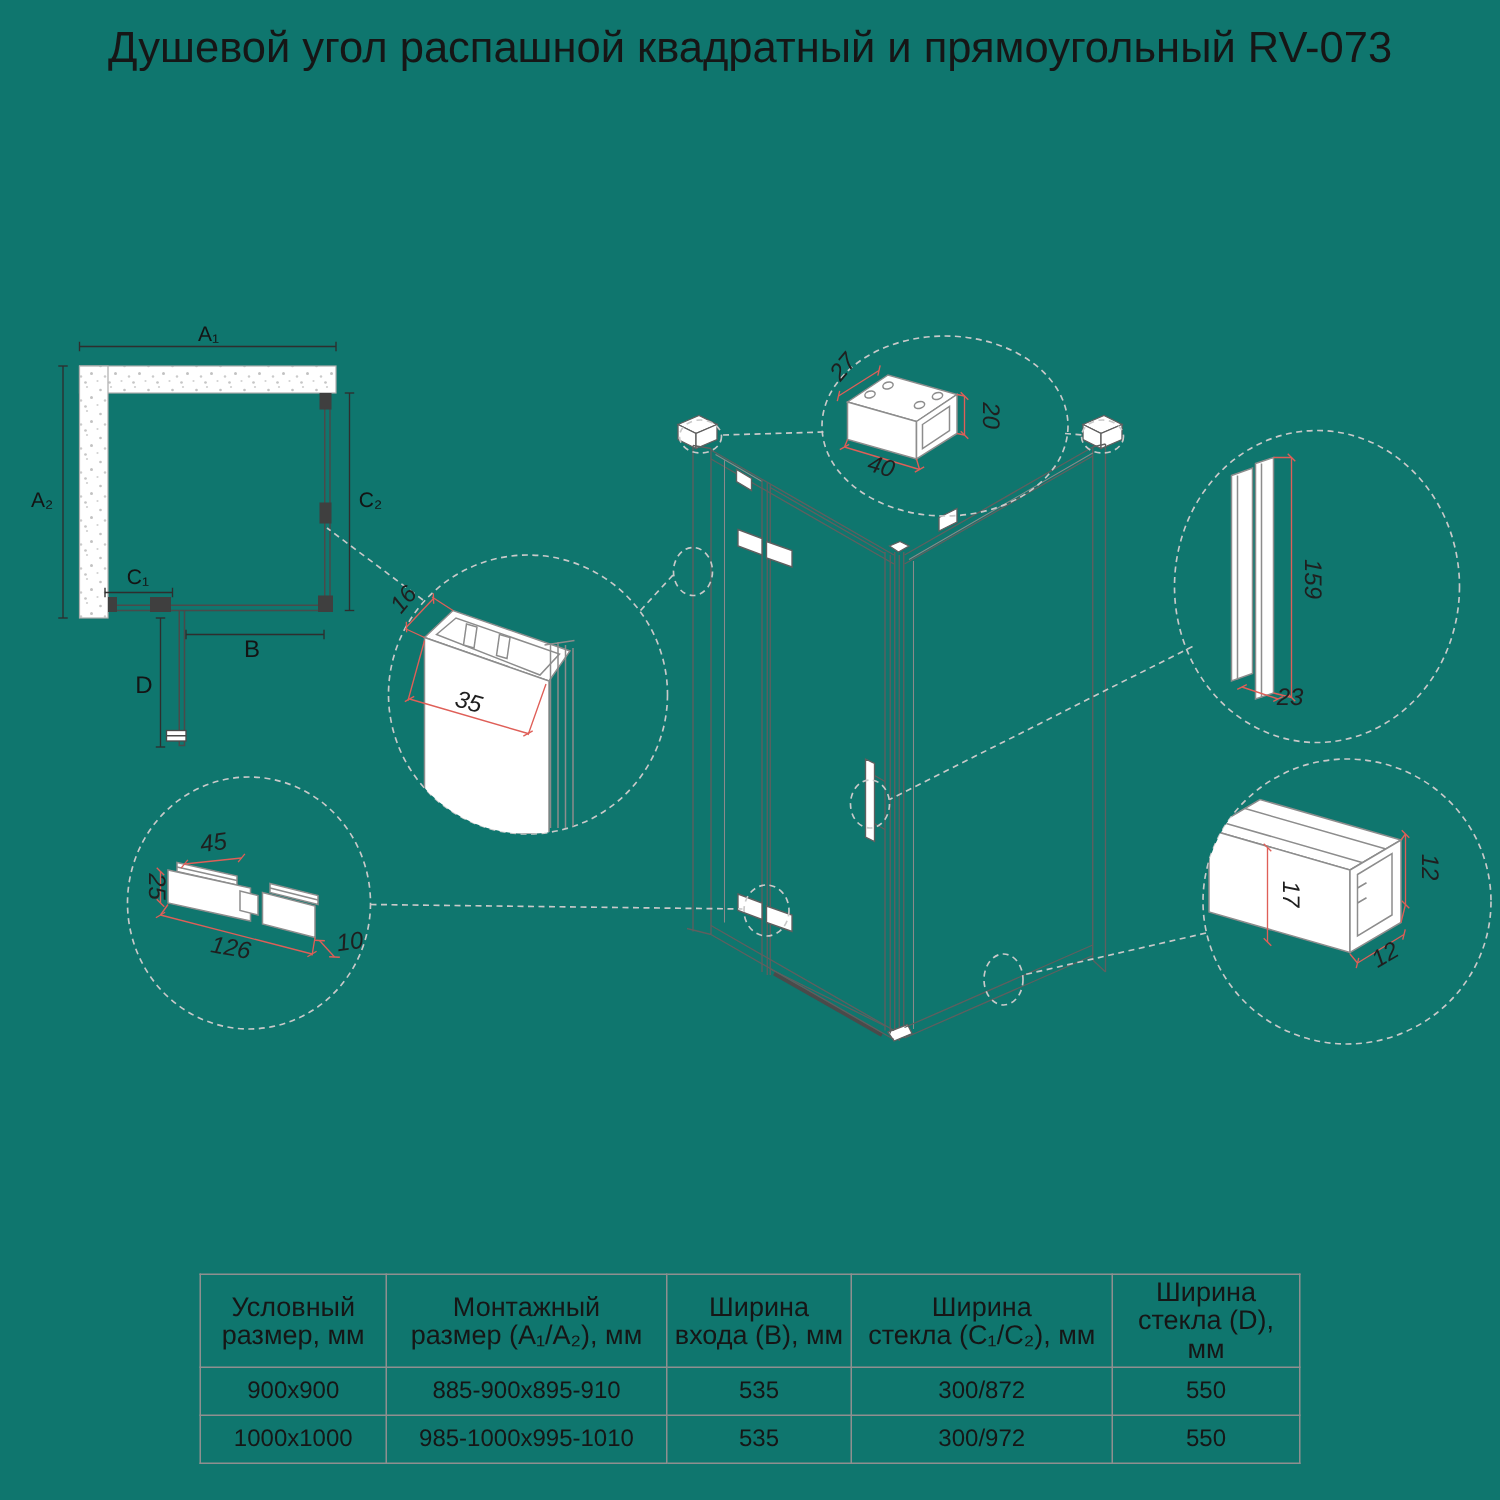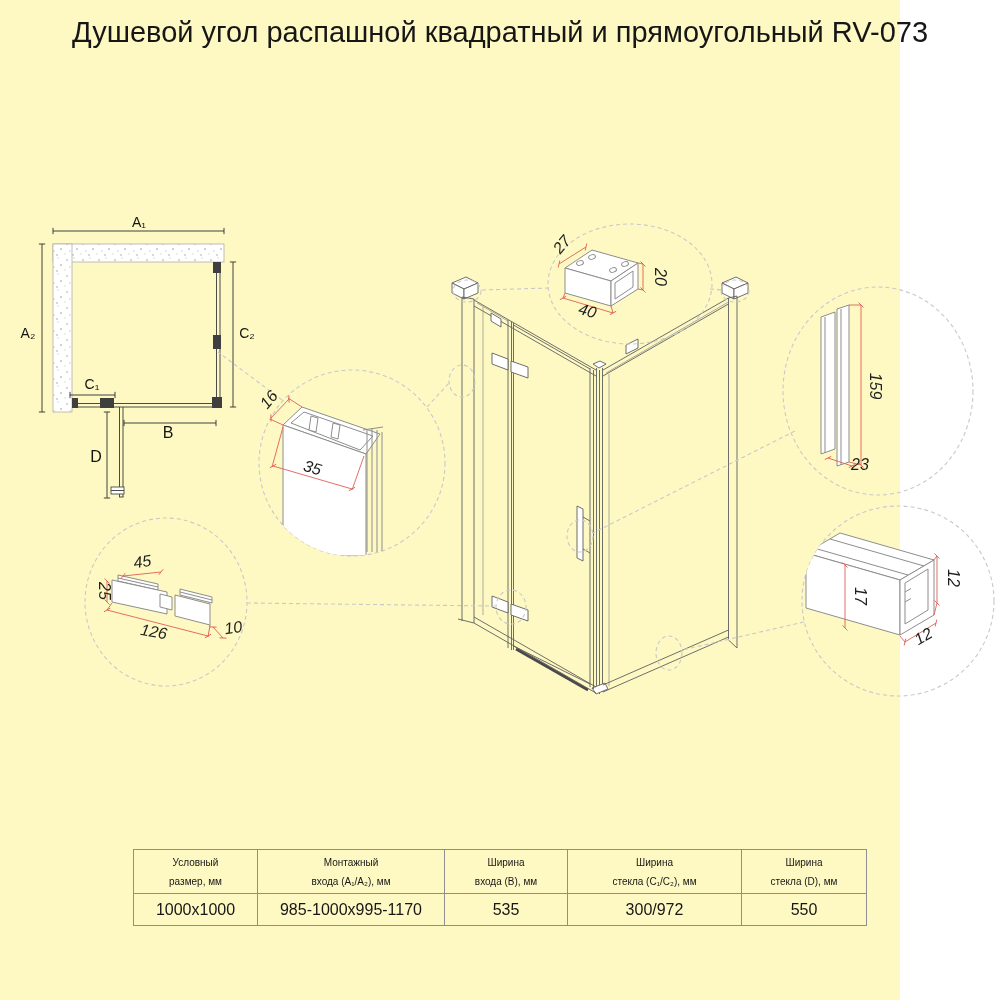--- a/index.html
+++ b/index.html
@@ -2,39 +2,39 @@
 <html style="--dimension-red: #df5f58; --drawing-gray: #8d8d8d; --drawing-dark: #4a4a4a; --dashed-gray: #c9c9c9; --table-border: #8f8f8f; --text: #161616;"><head>
 <meta charset="utf-8">
 <style>
   :root{
     --dimension-red:#df5f58; --drawing-gray:#8d8d8d; --drawing-dark:#4a4a4a;
     --dashed-gray:#c9c9c9; --table-border:#8f8f8f; --text:#161616;
   }
   *{margin:0;padding:0;box-sizing:border-box}
   html,body{width:1000px;height:1000px;background:#fff;overflow:hidden;
     font-family:"Liberation Sans","DejaVu Sans",sans-serif;color:var(--text)}
-  .page{position:relative;width:900px;height:1000px;background:#fef9c3}
+  .page{position:relative;width:1000px;height:1000px;background:#0f766e}
   header{position:absolute;top:14px;left:0;width:1000px;text-align:center;line-height:37px;font-size:29px;color:var(--text)}
   svg.draw{position:absolute;left:0;top:0}
   svg .ln{stroke:var(--drawing-dark);stroke-width:1;fill:none}
   svg .ln2{stroke:#5f5f5f;stroke-width:.9;fill:none}
   svg .lnw{stroke:#5f5f5f;stroke-width:.9;fill:#fff}
   svg .thin{stroke:#8a8a8a;stroke-width:.7;fill:none}
   svg .gry{stroke:var(--drawing-gray);stroke-width:1;fill:none}
   svg .gryw{stroke:var(--drawing-gray);stroke-width:1;fill:#fff}
   svg .red{stroke:var(--dimension-red);stroke-width:.9;fill:none}
   svg .dsh{stroke:var(--dashed-gray);stroke-width:1.1;fill:none;stroke-dasharray:4 3}
   svg .blk{fill:#3f3f3f;stroke:none}
   svg .dim{font:italic 16px "Liberation Sans","DejaVu Sans",sans-serif;fill:#1f1f1f}
   svg .lbl{font:14px "Liberation Sans","DejaVu Sans",sans-serif;fill:#141414}
   svg .lbl2{font:16px "Liberation Sans","DejaVu Sans",sans-serif;fill:#141414}
   table.sizes{position:absolute;left:133px;top:849px;width:733px;border-collapse:collapse;table-layout:fixed;
     font-size:16px;color:var(--text);text-align:center}
   table.sizes th,table.sizes td{border:1px solid var(--table-border);vertical-align:middle;padding:2px}
-  table.sizes th{font-weight:normal;font-size:10px;height:44px;white-space:pre-line;line-height:19px}
+  table.sizes th{font-weight:normal;font-size:18px;height:44px;white-space:pre-line;line-height:19px}
   table.sizes td{height:32px}
 </style>
 </head>
 <body>
 
 <div class="page">
 
   <header>
     <div>Душевой угол распашной квадратный и прямоугольный RV-073</div>
   </header>
@@ -278,32 +278,39 @@
         <col style="width:187px">
         <col style="width:123px">
         <col style="width:174px">
         <col style="width:125px">
     </colgroup>
     <thead>
       <tr>
         <th>Условный
 размер, мм</th>
         <th>Монтажный
-входа (A₁/A₂), мм</th>
+размер (A₁/A₂), мм</th>
         <th>Ширина
 входа (B), мм</th>
         <th>Ширина
 стекла (C₁/C₂), мм</th>
         <th>Ширина
 стекла (D), мм</th>
       </tr>
     </thead>
     <tbody>
       <tr>
+        <td>900x900</td>
+        <td>885-900x895-910</td>
+        <td>535</td>
+        <td>300/872</td>
+        <td>550</td>
+      </tr>
+      <tr>
         <td>1000x1000</td>
-        <td>985-1000x995-1170</td>
+        <td>985-1000x995-1010</td>
         <td>535</td>
         <td>300/972</td>
         <td>550</td>
       </tr>
     </tbody>
   </table>
 </div>
 
 </body></html>

